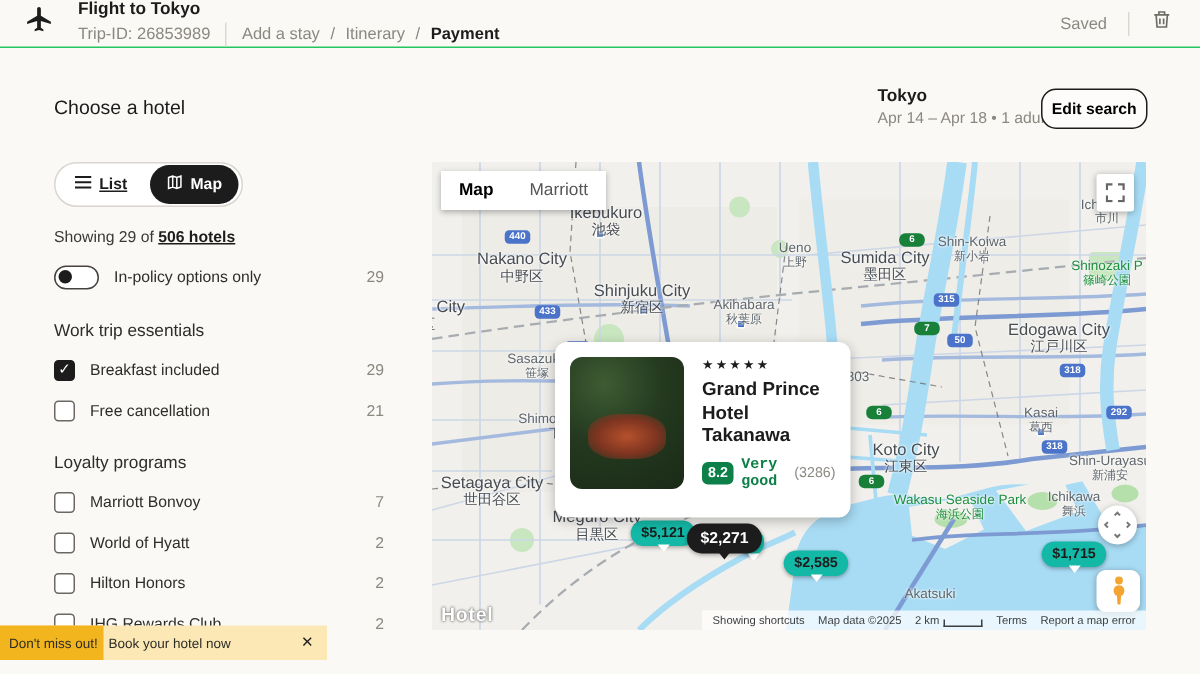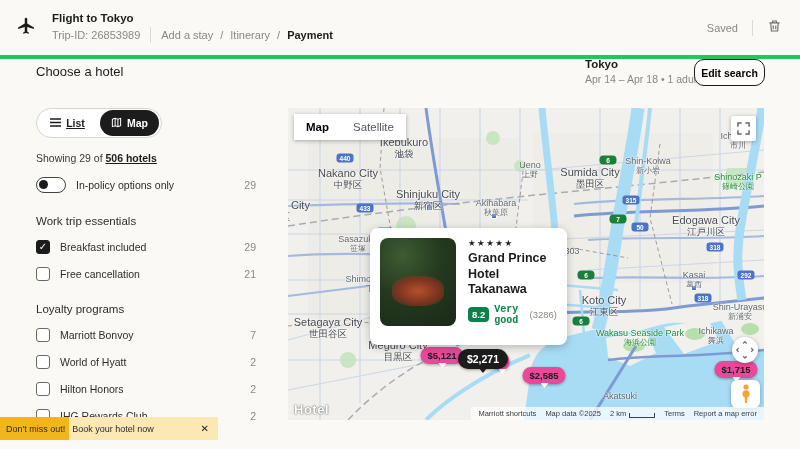--- a/index.html
+++ b/index.html
@@ -1,20 +1,20 @@
 <!DOCTYPE html>
 <html><head>
 <meta charset="utf-8">
 <style>
   * { margin:0; padding:0; box-sizing:border-box; }
   html,body { width:800px; height:449px; overflow:hidden; }
   body { font-family:"Liberation Sans","DejaVu Sans",sans-serif; background:#faf9f6; color:#1c1c1c; position:relative; }
 
   
-  .topbar { position:absolute; left:0; top:0; width:800px; height:59px; border-bottom:4px solid #22c55e; display:flex; align-items:center; }
+  .topbar { position:absolute; left:0; top:0; width:800px; height:32px; border-bottom:1px solid #22c55e; display:flex; align-items:center; }
   .plane-wrap { width:52px; display:flex; justify-content:center; }
   .trip-title { font-size:11.5px; font-weight:700; }
   .trip-sub { display:flex; align-items:center; gap:10px; margin-top:3px; font-size:11px; color:#8b8880; }
   .vdiv { width:1px; height:16px; background:#ddd9d2; }
   .crumbs { display:flex; gap:7px; font-size:11px; color:#8b8880; }
   .crumbs .crumb.active { color:#1c1c1c; font-weight:700; }
   .topbar-right { margin-left:auto; display:flex; align-items:center; gap:14px; padding-right:18px; }
   .saved { font-size:11px; color:#8b8880; }
 
   
@@ -75,21 +75,21 @@
   .hc-stars { font-size:8.5px; letter-spacing:1.5px; color:#1c1c1c; }
   .hc-name { margin-top:3px; font-size:12.5px; font-weight:700; line-height:1.25; color:#1c1c1c; }
   .hc-rating { margin-top:6px; display:flex; align-items:center; gap:5px; }
   .hc-score { background:#0c8048; color:#fff; font-size:9.5px; font-weight:700; padding:2px 4px; border-radius:4px; }
   .hc-verb { color:#0c8048; font-size:10px; font-weight:600;font-family:Liberation Mono, monospace; }
   .hc-reviews { color:#8b8880; font-size:9.5px; }
   .hc-price-wrap { position:absolute; right:12px; bottom:9px; text-align:right; }
   .hc-price { font-size:14px; font-weight:800; }
   .hc-price-sub { font-size:9.5px; color:#8b8880; margin-top:2px; }
 
-  .pmarker { position:absolute; transform:translate(-50%,-100%); background:#ec4899; color:#1c1c1c; font-size:9.5px; font-weight:700; padding:3px 7px; border-radius:11px; box-shadow:0 1px 3px rgba(0,0,0,.35); z-index:3; cursor:pointer; white-space:nowrap; }
+  .pmarker { position:absolute; transform:translate(-50%,-100%); background:#14b8a6; color:#1c1c1c; font-size:9.5px; font-weight:700; padding:3px 7px; border-radius:11px; box-shadow:0 1px 3px rgba(0,0,0,.35); z-index:3; cursor:pointer; white-space:nowrap; }
   .pmarker:after { content:""; position:absolute; left:50%; bottom:-4px; transform:translateX(-50%); border:4px solid transparent; border-top:5px solid #fff; border-bottom:0; }
   .pmarker.sel { background:#1c1c1c; color:#fff; font-size:10.5px; padding:4px 9px; border-radius:13px; z-index:4; }
   .pmarker.sel:after { border-top-color:#1c1c1c; }
   .pmarker.frag { z-index:2; padding:3px 5px; }
 
   .pan-ctl { position:absolute; left:444px; top:229px; width:26px; height:26px; border-radius:50%; background:#fff; box-shadow:0 1px 4px rgba(0,0,0,.3); z-index:5; display:flex; align-items:center; justify-content:center; cursor:pointer; }
   .pegman { position:absolute; left:443px; top:272px; width:29px; height:28px; border-radius:6px; background:#fff; box-shadow:0 1px 4px rgba(0,0,0,.3); z-index:5; display:flex; align-items:center; justify-content:center; cursor:pointer; }
 
   .glogo { position:absolute; left:6px; bottom:3px; font-size:13px; font-weight:700; letter-spacing:.5px; color:#fff; text-shadow:0 0 2px rgba(85,85,85,.8),0 0 1px rgba(85,85,85,.9); z-index:5; }
   .attrib { position:absolute; right:0; bottom:0; height:13px; background:rgba(255,255,255,.75); display:flex; align-items:center; gap:9px; padding:0 7px; font-size:7.5px; color:#3c4043; z-index:5; white-space:nowrap; }
@@ -314,21 +314,21 @@
       <div class="badge" style="left: 458px; top: 167px;">292</div>
       <div class="badge" style="left: 415px; top: 190px;">318</div>
       <div class="badge green" style="left: 320px; top: 52px;">6</div>
       <div class="badge green" style="left: 330px; top: 111px;">7</div>
       <div class="badge green" style="left: 298px; top: 167px;">6</div>
       <div class="badge green" style="left: 293px; top: 213px;">6</div>
     </div>
 
   <div class="gmap-ctrl">
     <span class="opt sel">Map</span>
-    <span class="opt">Satellite</span>
+    <span class="opt">Marriott</span>
   </div>
 
   <div class="fullscreen">
     <svg width="13" height="13" viewBox="0 0 14 14" fill="none" stroke="#666" stroke-width="1.6">
         <path d="M1 5V1h4M9 1h4v4M13 9v4H9M5 13H1V9"></path>
       </svg>
   </div>
 
   <div class="hotel-card">
     <div class="hc-photo"></div>
@@ -341,39 +341,39 @@
         <span class="hc-reviews">(3286)</span>
       </div>
     </div>
   </div>
 
   <div id="price-markers">
       <div class="pmarker" style="left: 154px; top: 256px;">$5,121</div>
       <div class="pmarker frag" style="left: 214px; top: 262px;">2</div>
       <div class="pmarker sel" style="left: 195px; top: 261px;">$2,271</div>
       <div class="pmarker" style="left: 256px; top: 276px;">$2,585</div>
-      <div class="pmarker" style="left: 448px; top: 270px;">$1,715</div>
+      <div class="pmarker" style="left: 428px; top: 270px;">$1,715</div>
     </div>
 
   <div class="pan-ctl">
     <svg width="20" height="20" viewBox="0 0 20 20" fill="none" stroke="#777" stroke-width="1.5">
         <path d="M8 3l2-2 2 2M17 8l2 2-2 2M12 17l-2 2-2-2M3 12l-2-2 2-2" transform="translate(0,0) scale(0.9) translate(1,1)"></path>
       </svg>
   </div>
 
   <div class="pegman">
     <svg width="12" height="20" viewBox="0 0 12 20" fill="#f4a531">
         <circle cx="6" cy="3" r="2.6"></circle>
         <path d="M6 6.2c-2.6 0-3.8 2-3.6 4.4L3.6 13h1l.4 6h2l.4-6h1l1.2-2.4C9.8 8.2 8.6 6.2 6 6.2z"></path>
       </svg>
   </div>
 
   <div class="glogo">Hotel</div>
   <div class="attrib">
-    <span class="lnk">Marriott shortcuts</span>
+    <span class="lnk">Showing shortcuts</span>
     <span>Map data ©2025</span>
     <span class="scale">
         <span>2 km</span>
         <span class="bar"></span>
       </span>
     <span class="lnk">Terms</span>
     <span class="lnk">Report a map error</span>
   </div>
 </div>
 

